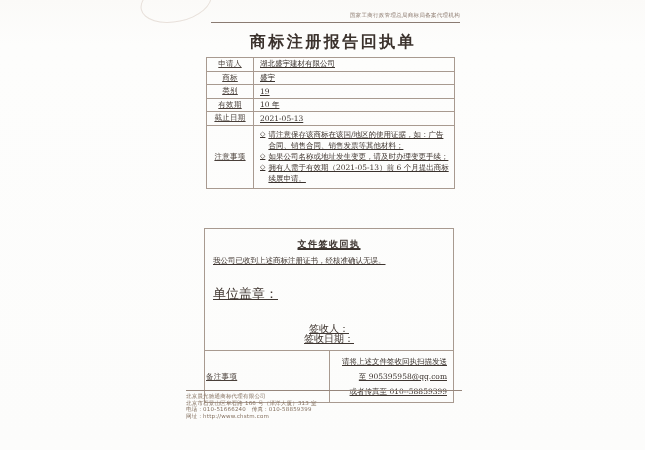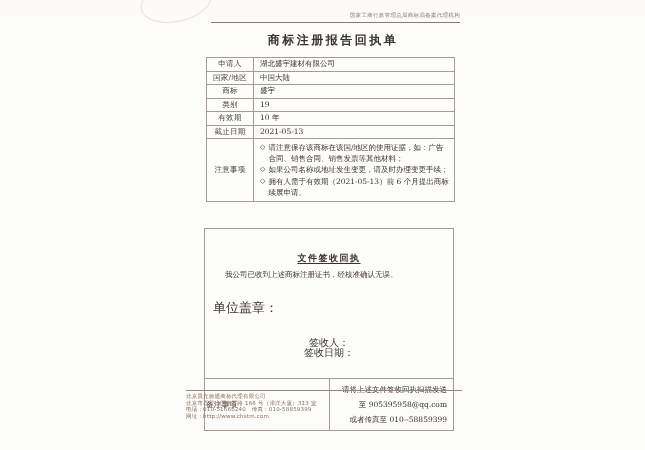--- a/index.html
+++ b/index.html
@@ -21,48 +21,48 @@
   
   .agency-line{
     position:absolute;top:12px;left:211px;width:249px;
     text-align:right;font-size:5.5px;letter-spacing:.3px;
     color:#8d7b70;border-bottom:1px solid #8a7b72;padding-bottom:3px;
     font-family:"DejaVu Sans","Liberation Sans",sans-serif;
   }
   
   .doc-title{
     position:absolute;top:32px;left:205px;width:256px;
-    text-align:center;font-size:12px;font-weight:bold;
+    text-align:center;font-size:16px;font-weight:bold;
     letter-spacing:2.5px;color:#3b322d;
   }
   
   table{border-collapse:collapse;table-layout:fixed;}
-  td{border:1px solid #a89a90;vertical-align:middle;}
+  td{border:1px solid #a89a90;vertical-align:middle;text-decoration:underline;}
   .tbl1{position:absolute;top:57px;left:206px;width:249px;}
   .tbl1 td.lbl{
     width:44px;text-align:center;font-size:7.5px;color:#4a403a;
     height:12.5px;padding:0 1px;letter-spacing:.3px;
   }
   .tbl1 td.val{
     font-size:7.5px;color:#3a322d;padding:0 6px;text-align:left;
   }
   .tbl1 td.notes-cell{padding:3px 5px 3px 6px;vertical-align:top;}
   .note-item{
     display:flex;align-items:flex-start;gap:3px;
     font-size:7.5px;line-height:11.2px;color:#3f352f;text-align:left;
   }
   .note-item .bullet{flex:0 0 auto;font-size:7px;line-height:11.2px;color:#4a403a;}
   .tbl2{position:absolute;top:228px;left:204px;width:250px;}
-  .receipt-cell{height:95px;vertical-align:top;padding:21px 8px;}
+  .receipt-cell{height:95px;vertical-align:top;padding:7px 8px;}
   .receipt-title{
     text-align:center;font-size:9px;font-weight:bold;letter-spacing:1.5px;
     color:#3b322d;text-decoration:underline;text-underline-offset:2px;
     margin-top:2px;
   }
-  .receipt-confirm{font-size:7.5px;color:#3f352f;margin-top:5px;margin-left:12px;}
+  .receipt-confirm{font-size:7.5px;color:#3f352f;margin-top:5px;}
   .stamp-label{font-size:13px;color:#3f352f;margin-top:19px;}
   .signer-block{font-size:10px;color:#3f352f;margin-top:21px;line-height:9.5px;text-align:center;}
   .tbl2 td.lbl{
     width:44px;font-size:7.5px;color:#4a403a;letter-spacing:.3px;margin-top:8px;
   }
   .remark-cell{padding:3px 6px;height:29px;}
   .remark-line{font-size:7.5px;color:#3a322d;line-height:15px;text-align:right;}
   
   .footer{
     position:absolute;top:390px;left:186px;width:276px;
@@ -84,24 +84,20 @@
     <span>国家工商行政管理总局商标局备案代理机构</span>
   </div>
 
   <div class="doc-title">商标注册报告回执单</div>
 
   <table class="tbl1">
     <tbody>
         <tr>
       <td class="lbl">申请人</td>
       <td class="val">湖北盛宇建材有限公司</td>
-    </tr>
-    <tr>
-      <td class="lbl">国家/地区</td>
-      <td class="val">中国大陆</td>
     </tr>
     <tr>
       <td class="lbl">商标</td>
       <td class="val">盛宇</td>
     </tr>
     <tr>
       <td class="lbl">类别</td>
       <td class="val">19</td>
     </tr>
     <tr>

